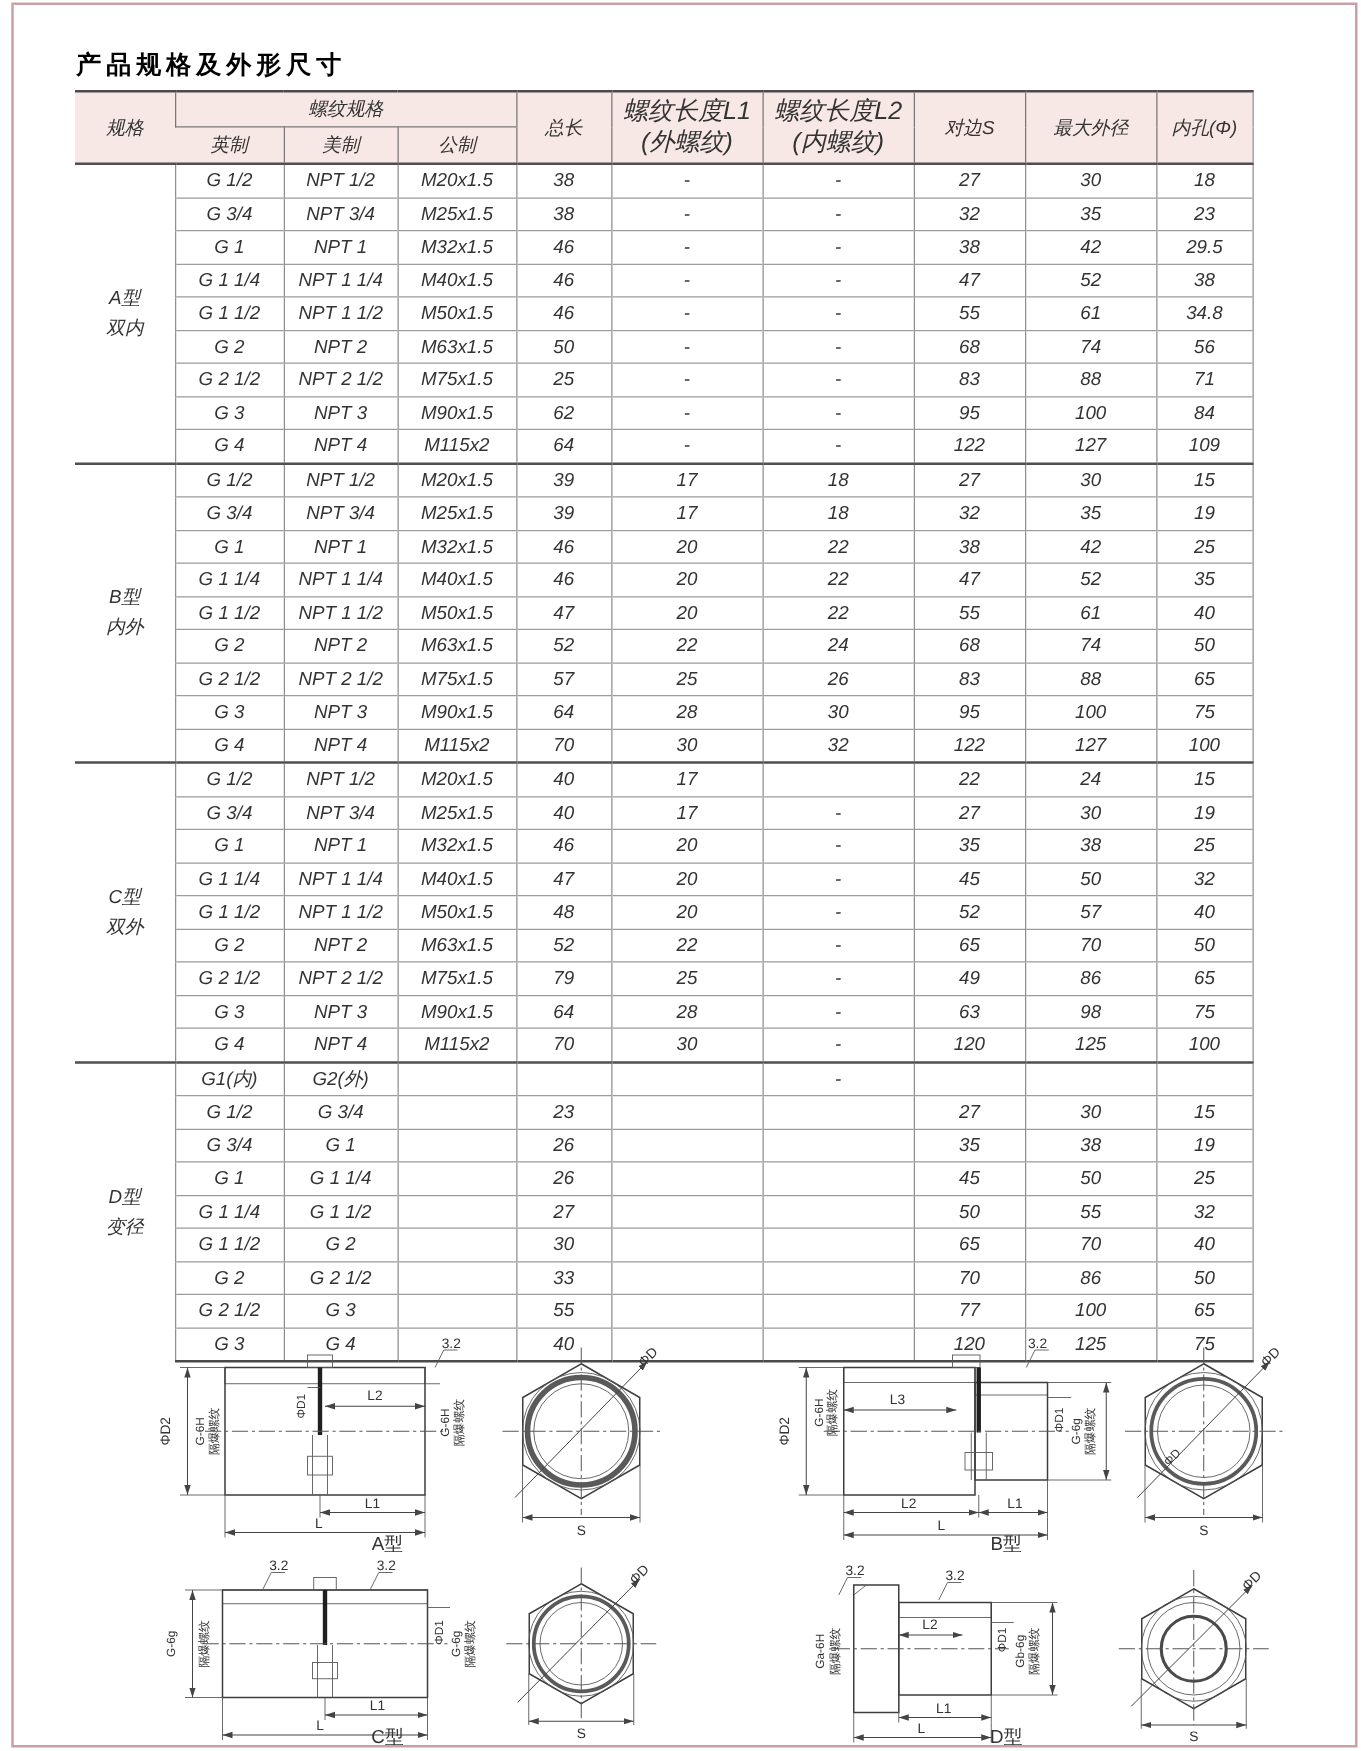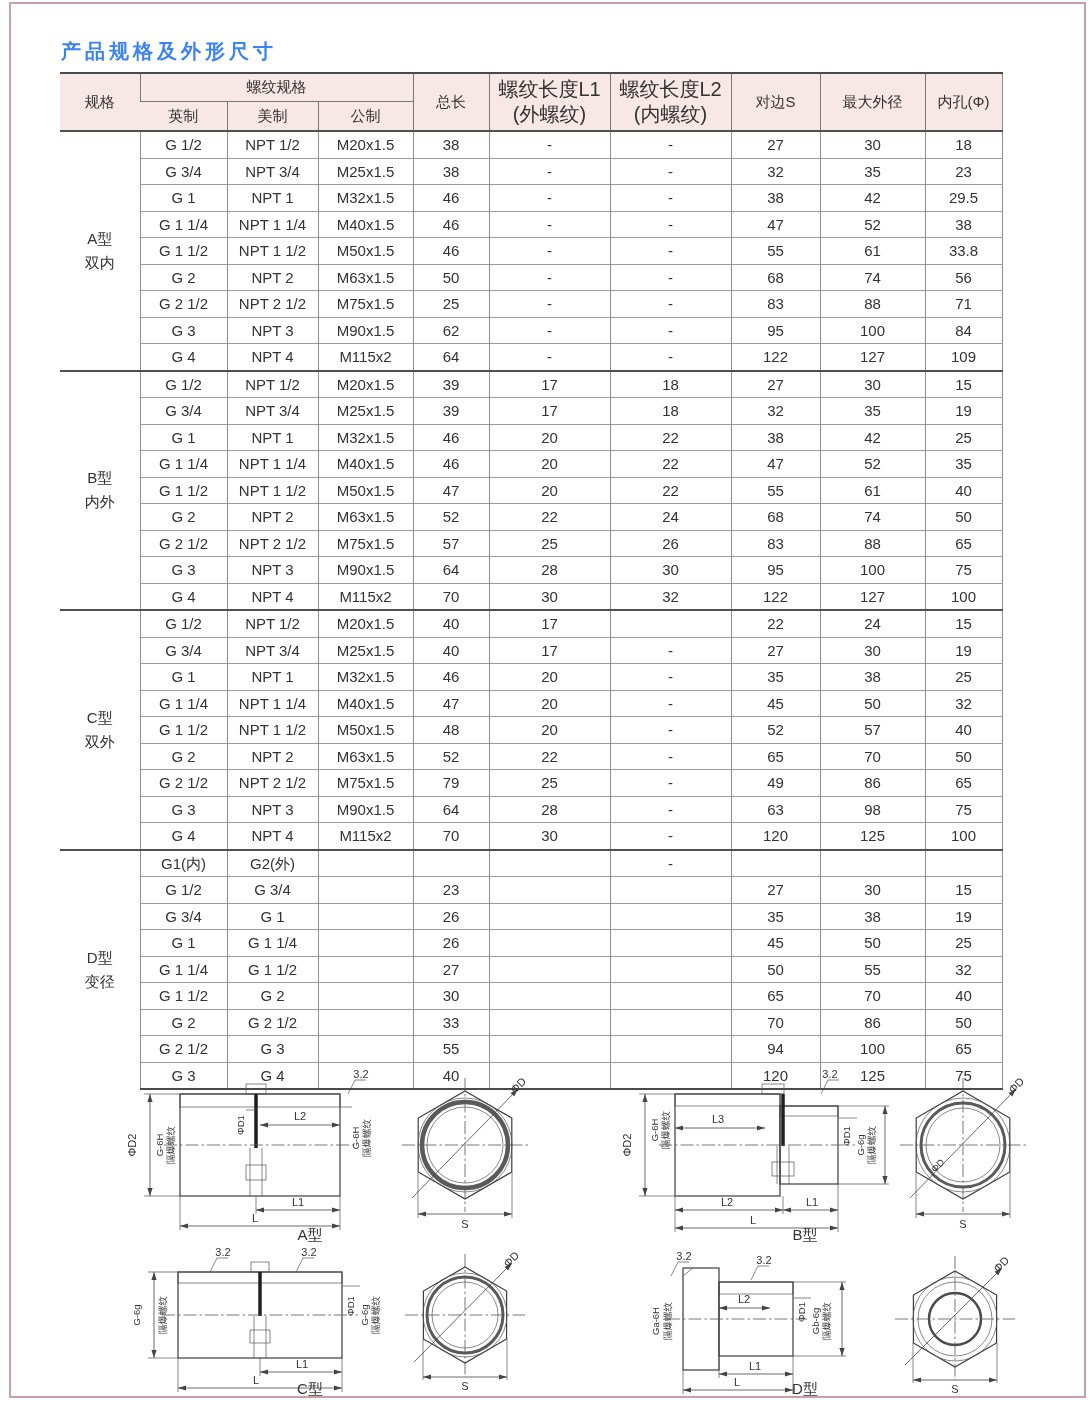--- a/index.html
+++ b/index.html
@@ -7,25 +7,25 @@
     width:1089px;height:1401px;position:relative;background:#ffffff;
     font-family:"Liberation Sans","DejaVu Sans",sans-serif;color:#333;
     overflow:hidden;
   }
   .frame{
     position:absolute;left:9px;top:2px;right:3px;bottom:3px;
     border:2px solid #c8a1a7;pointer-events:none;
   }
   .title{
     position:absolute;left:61px;top:38px;
-    font-size:20px;font-weight:bold;color:#3b82f6;letter-spacing:4px;
+    font-size:20px;font-weight:bold;color:#000000;letter-spacing:4px;
   }
   table.spec{
     position:absolute;left:60px;top:72px;width:942px;
-    border-collapse:collapse;table-layout:fixed;
+    border-collapse:collapse;table-layout:fixed;font-style:italic;
   }
   .spec th,.spec td{text-align:center;vertical-align:middle;padding:0;}
   .spec thead th{
     background:#f7e8e5;font-weight:normal;font-size:15px;color:#333;
     border-left:1px solid #777;border-bottom:1px solid #777;
   }
   .spec thead tr:first-child th{border-top:2px solid #4a4a4a;height:27px;}
   .spec thead tr:last-child th{height:28px;}
   .spec thead th:first-child{border-left:none;}
   .spec thead th:last-child{border-right:1px solid #8f8f8f;}
@@ -143,21 +143,21 @@
       </tr>
       <tr>
         <td>G 1 1/2</td>
         <td>NPT 1 1/2</td>
         <td>M50x1.5</td>
         <td>46</td>
         <td>-</td>
         <td>-</td>
         <td>55</td>
         <td>61</td>
-        <td>33.8</td>
+        <td>34.8</td>
       </tr>
       <tr>
         <td>G 2</td>
         <td>NPT 2</td>
         <td>M63x1.5</td>
         <td>50</td>
         <td>-</td>
         <td>-</td>
         <td>68</td>
         <td>74</td>
@@ -483,21 +483,21 @@
         <td>86</td>
         <td>50</td>
       </tr>
       <tr>
         <td>G 2 1/2</td>
         <td>G 3</td>
         <td></td>
         <td>55</td>
         <td></td>
         <td></td>
-        <td>94</td>
+        <td>77</td>
         <td>100</td>
         <td>65</td>
       </tr>
       <tr>
         <td>G 3</td>
         <td>G 4</td>
         <td></td>
         <td>40</td>
         <td></td>
         <td></td>

